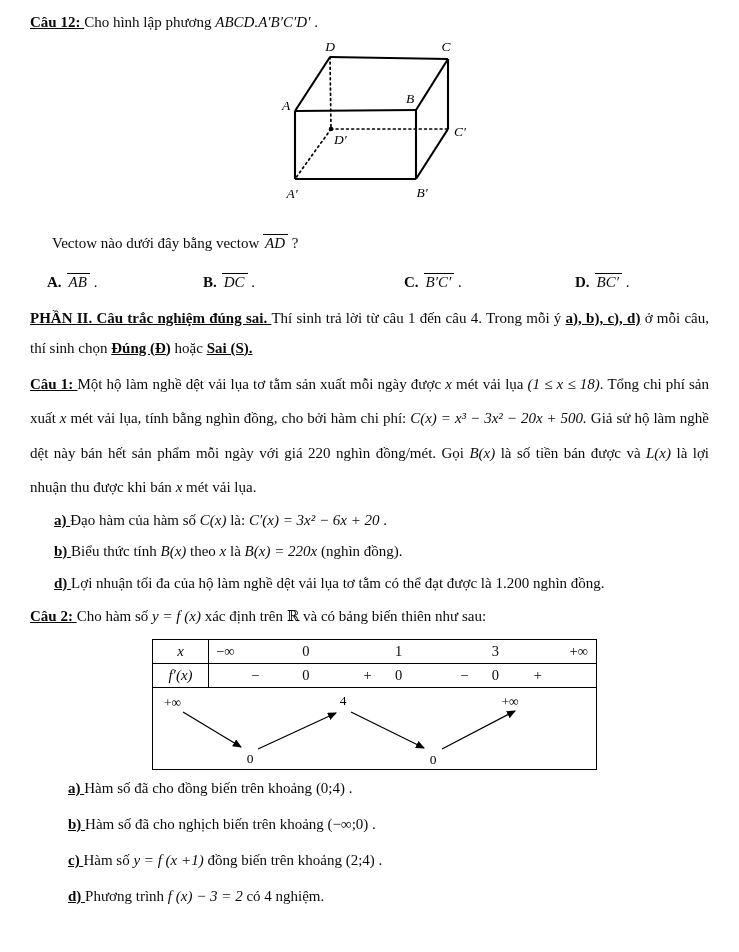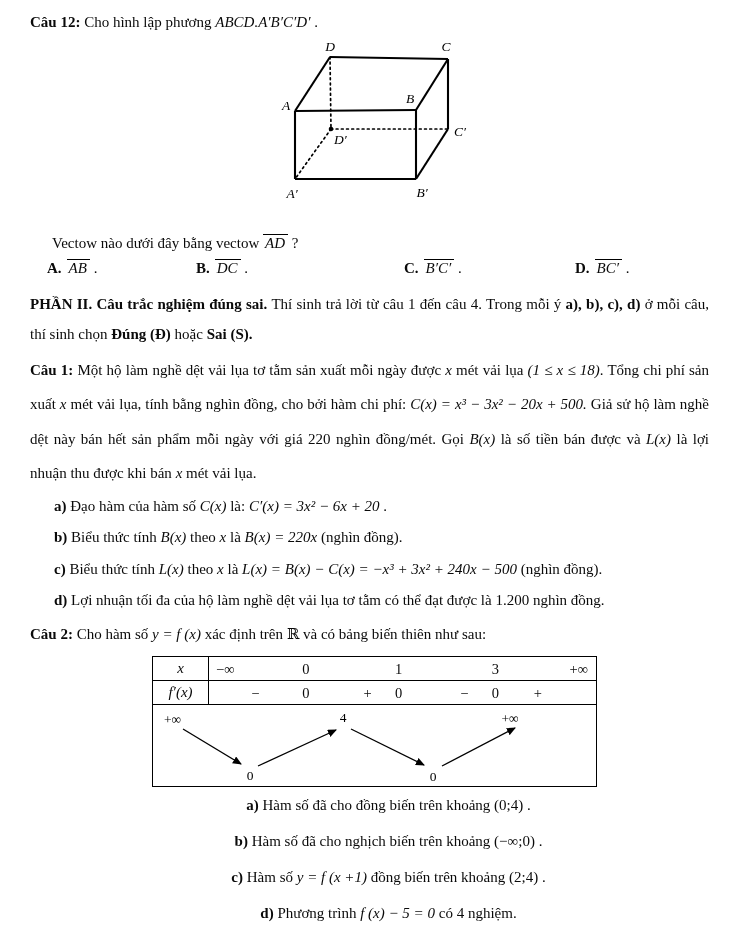--- a/index.html
+++ b/index.html
@@ -3,51 +3,51 @@
 <meta charset="utf-8">
 <style>
   html,body{margin:0;padding:0;}
   body{
     width:739px;height:952px;background:#ffffff;overflow:hidden;
     font-family:"Liberation Serif","DejaVu Serif",serif;
     font-size:15px;color:#0a0a0a;
   }
   .page{padding:10px 30px 0 30px;}
   p{margin:0;}
-  .b{font-weight:bold;}
+  .b{font-weight:bold;text-decoration:underline;}
   .i{font-style:italic;}
   .vec{
     font-style:italic;display:inline-block;
     border-top:1.2px solid #000;padding:0 3px 0 2px;line-height:1.15;
   }
   .t-q12{line-height:1.7;}
   .figure{width:200px;margin:2px auto 0 auto;transform:translateX(8px);}
   .q-line{padding-left:22px;margin-top:18px;line-height:1.8;}
-  .options{position:relative;height:28px;margin-top:0;}
+  .options{position:relative;height:28px;margin-top:14px;}
   .opt{position:absolute;top:2px;white-space:nowrap;}
   .opt .letter{font-weight:bold;margin-right:5px;}
   .part2{margin-top:4px;line-height:2.0;text-align:justify;}
   .q1-intro{margin-top:4px;line-height:2.3;text-align:justify;}
   .item1{padding-left:24px;line-height:2.1;}
   .q2-intro{margin-top:4px;line-height:1.85;}
   
   .bbt{margin:8px 0 0 122px;width:443px;border:1.6px solid #000;}
   .bbt .row{display:grid;grid-template-columns:56px 1fr;}
   .bbt .r1,.bbt .r2{height:23px;border-bottom:1.3px solid #000;}
   .bbt .r3{height:81px;}
   .bbt .hcell{
     border-right:1.3px solid #000;display:flex;align-items:center;justify-content:center;
     font-style:italic;font-size:15px;
   }
   .bbt .ccell{position:relative;font-size:14.5px;}
   .bbt .pos{position:absolute;top:50%;transform:translateY(-50%);}
   .bbt .pos.c{transform:translate(-50%,-50%);}
   .bbt .r3 .ccell svg{display:block;}
   .xet{margin-top:12px;line-height:1.8;}
-  .item2{padding-left:38px;line-height:2.4;text-align:center;}
+  .item2{padding-left:38px;line-height:2.4;}
   .fig-label{font-style:italic;font-size:13.5px;font-family:"Liberation Serif",serif;}
   .bbt-svg-text{font-family:"Liberation Serif",serif;font-size:13.5px;}
 </style>
 </head>
 <body>
 
 <div class="page">
 
   <p class="t-q12"><span class="b">Câu 12: </span><span>Cho hình lập phương </span><span class="i">ABCD.A′B′C′D′</span><span> .</span></p>
 
@@ -82,37 +82,36 @@
       </g>
     </svg>
   </div>
 
   <p class="q-line"><span>Vectow nào dưới đây bằng vectow </span><span class="vec">AD</span><span> ?</span></p>
 
   <div class="options">
     <span class="opt" style="left:17px">
       <span class="letter">A.</span><span class="vec">AB</span> <span>.</span>
     </span>
-    <span class="opt" style="left:166px">
+    <span class="opt" style="left:173px">
       <span class="letter">B.</span><span class="vec">DC</span> <span>.</span>
     </span>
     <span class="opt" style="left:374px">
       <span class="letter">C.</span><span class="vec">B′C′</span> <span>.</span>
     </span>
     <span class="opt" style="left:545px">
       <span class="letter">D.</span><span class="vec">BC′</span> <span>.</span>
     </span>
   </div>
 
   <p class="part2"><span class="b">PHẦN II. Câu trắc nghiệm đúng sai. </span><span>Thí sinh trả lời từ câu 1 đến câu 4. Trong mỗi ý </span><span class="b">a), b), c), d)</span><span> ở mỗi câu, thí sinh chọn </span><span class="b">Đúng (Đ)</span><span> hoặc </span><span class="b">Sai (S).</span></p>
 
   <p class="q1-intro"><span class="b">Câu 1: </span><span>Một hộ làm nghề dệt vải lụa tơ tằm sản xuất mỗi ngày được </span><span class="i">x</span><span> mét vải lụa </span><span class="i">(1 ≤ x ≤ 18)</span><span>. Tổng chi phí sản xuất </span><span class="i">x</span><span> mét vải lụa, tính bằng nghìn đồng, cho bởi hàm chi phí: </span><span class="i">C(x) = x³ − 3x² − 20x + 500.</span><span> Giả sử hộ làm nghề dệt này bán hết sản phẩm mỗi ngày với giá 220 nghìn đồng/mét. Gọi </span><span class="i">B(x)</span><span> là số tiền bán được và </span><span class="i">L(x)</span><span> là lợi nhuận thu được khi bán </span><span class="i">x</span><span> mét vải lụa.</span></p>
   <p class="item1"><span class="b">a) </span><span>Đạo hàm của hàm số </span><span class="i">C(x)</span><span> là: </span><span class="i">C′(x) = 3x² − 6x + 20</span><span> .</span></p>
   <p class="item1"><span class="b">b) </span><span>Biểu thức tính </span><span class="i">B(x)</span><span> theo </span><span class="i">x</span><span> là </span><span class="i">B(x) = 220x</span><span> (nghìn đồng).</span></p>
-  <p class="item1"><span class="b">c) </span><span>Biểu thức tính </span><span class="i">L(x)</span><span> theo </span><span class="i">x</span><span> là </span><span class="i">L(x) = B(x) − C(x) = −x³ + 3x² + 240x − 500</span><span> (nghìn đồng).</span></p>
   <p class="item1"><span class="b">d) </span><span>Lợi nhuận tối đa của hộ làm nghề dệt vải lụa tơ tằm có thể đạt được là 1.200 nghìn đồng.</span></p>
 
   <p class="q2-intro"><span class="b">Câu 2: </span><span> Cho hàm số </span><span class="i">y = f (x)</span><span> xác định trên </span><span>ℝ</span><span> và có bảng biến thiên như sau:</span></p>
 
   <div class="bbt">
     <div class="row r1">
       <div class="hcell">x</div>
       <div class="ccell">
         <span class="pos" style="left:7px">−∞</span>
         <span class="pos c" style="left:25%">0</span>
@@ -155,15 +154,15 @@
             <text x="357" y="18" text-anchor="middle">+∞</text>
           </g>
         </svg>
       </div>
     </div>
   </div>
 
   <p class="item2"><span class="b">a) </span><span>Hàm số đã cho đồng biến trên khoảng </span><span>(0;4)</span><span> .</span></p>
   <p class="item2"><span class="b">b) </span><span>Hàm số đã cho nghịch biến trên khoảng </span><span>(−∞;0)</span><span> .</span></p>
   <p class="item2"><span class="b">c) </span><span>Hàm số </span><span class="i">y = f (x +1)</span><span> đồng biến trên khoảng </span><span>(2;4)</span><span> .</span></p>
-  <p class="item2"><span class="b">d) </span><span>Phương trình </span><span class="i">f (x) − 5 = 0</span><span> có 4 nghiệm.</span></p>
+  <p class="item2"><span class="b">d) </span><span>Phương trình </span><span class="i">f (x) − 3 = 2</span><span> có 4 nghiệm.</span></p>
 
 </div>
 
 </body></html>

